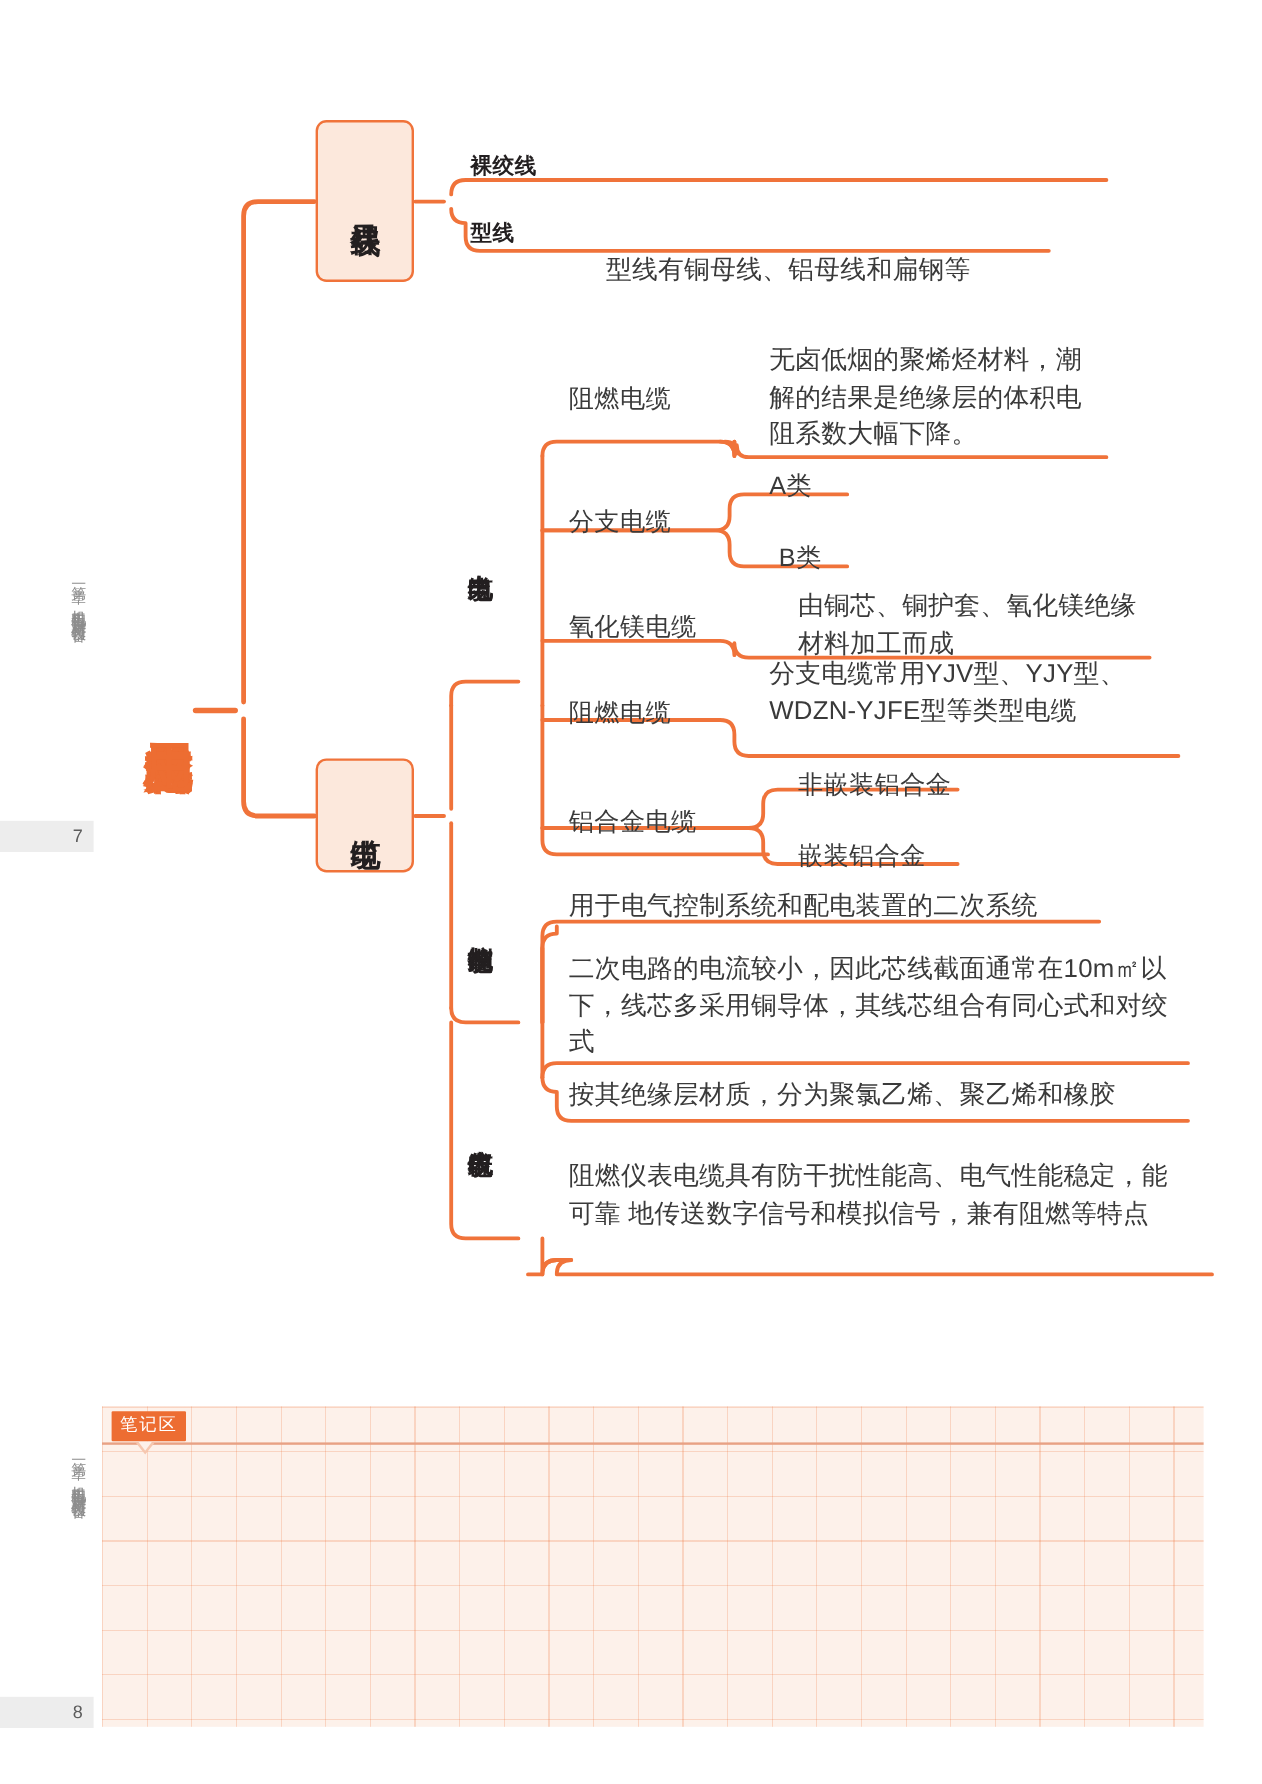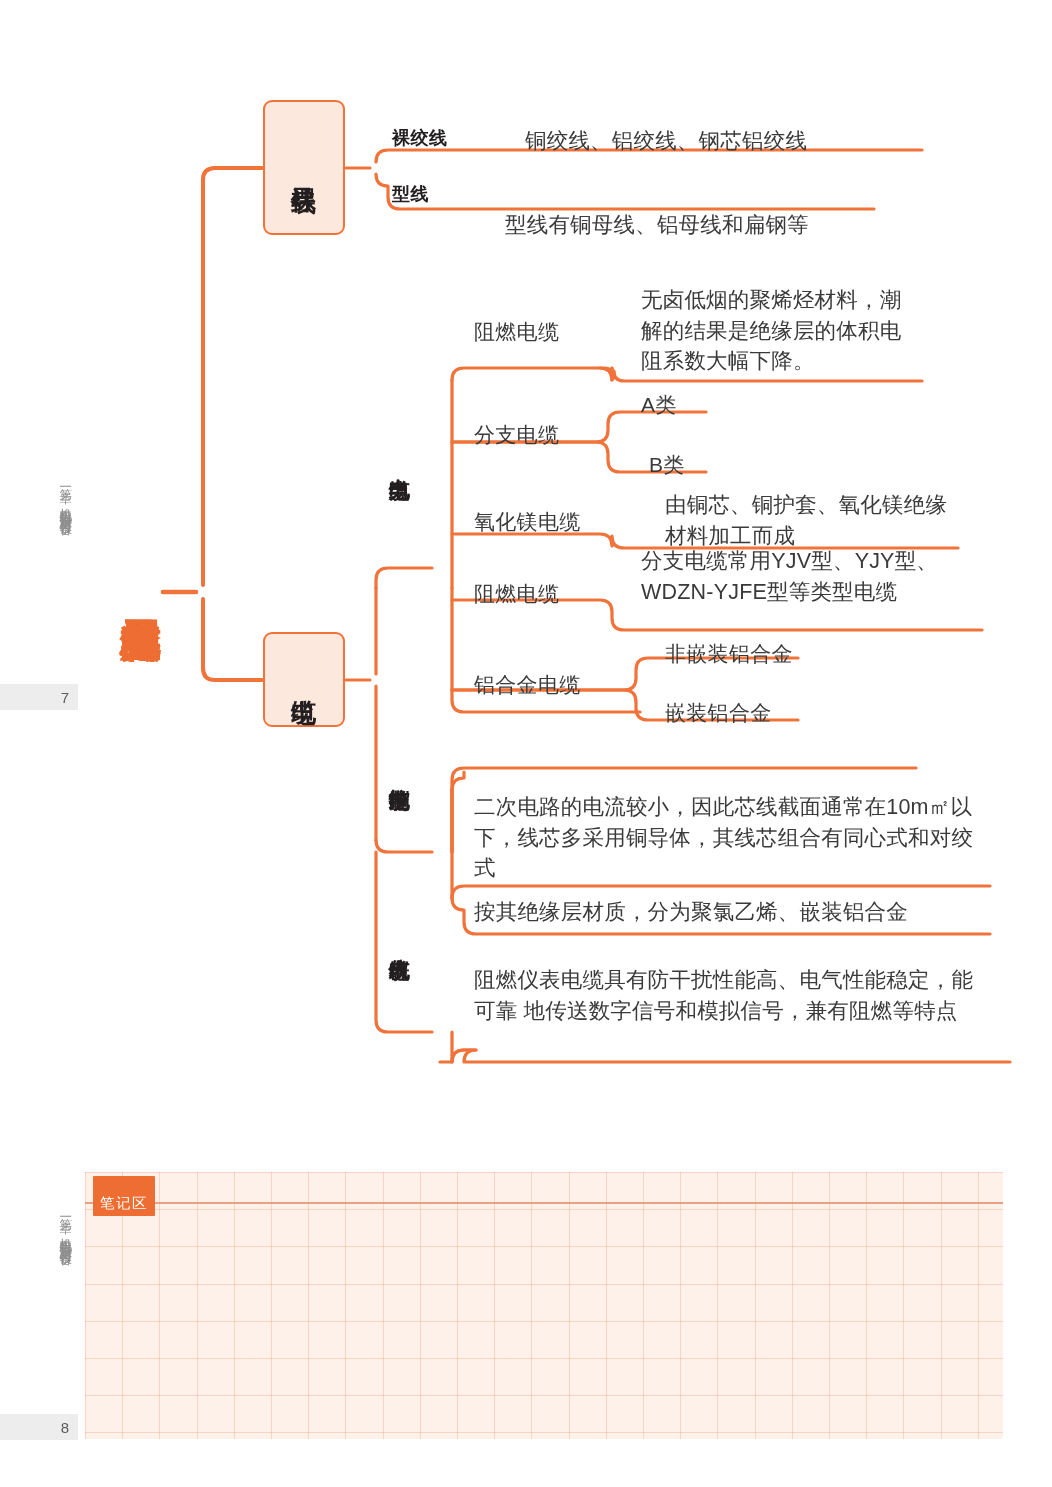--- a/index.html
+++ b/index.html
@@ -169,21 +169,21 @@
     background: #E8A184;
   }
   #notes-badge {
     position: absolute;
     left: 93px;
     top: 1176px;
     background: #ED6D32;
     color: #ffffff;
     font-size: 14.5px;
     letter-spacing: 1.5px;
-    padding: 20px 7px 4px 7px;
+    padding: 5px 7px 4px 7px;
     border-radius: 1px;
     line-height: 1.1;
   }
   #notes-badge-tail {
     position: absolute;
     left: 113px;
     top: 1202px;
     width: 0; height: 0;
     border-left: 8px solid transparent;
     border-right: 8px solid transparent;
@@ -257,21 +257,20 @@
 
   <div class="l1-box" id="box-bare">
     <span class="vtext">裸导线</span>
   </div>
 
   <div class="l1-box" id="box-cable">
     <span class="vtext">电缆</span>
   </div>
 
   <div class="l2-hlabel" style="left:392px; top:126px;">裸绞线</div>
-  <div class="leaf-text" style="left:525px; top:126px; width:430px;">铜绞线、铝绞线、钢芯铝绞线</div>
 
   <div class="l2-hlabel" style="left:392px; top:182px;">型线</div>
   <div class="leaf-text" style="left:505px; top:182px; width:430px;margin-top:28px;">型线有铜母线、铝母线和扁钢等</div>
 
   <div class="l2-vlabel" id="l2-power">电力电缆</div>
 
   <div class="node-label" style="left:474px; top:318px;">阻燃电缆</div>
   <div class="leaf-text" style="left:641px; top:285px; width:275px;">无卤低烟的聚烯烃材料，潮解的结果是绝缘层的体积电阻系数大幅下降。</div>
 
   <div class="node-label" style="left:474px; top:421px;">分支电缆</div>
@@ -283,24 +282,25 @@
 
   <div class="node-label" style="left:474px; top:580px;">阻燃电缆</div>
   <div class="leaf-text" style="left:641px; top:546px; width:340px;">分支电缆常用YJV型、YJY型、WDZN-YJFE型等类型电缆</div>
 
   <div class="node-label" style="left:474px; top:671px;">铝合金电缆</div>
   <div class="node-label" style="left:665px; top:640px;">非嵌装铝合金</div>
   <div class="node-label" style="left:665px; top:699px;">嵌装铝合金</div>
 
   <div class="l2-vlabel" id="l2-control">控制电缆</div>
 
+  <div class="leaf-text" style="left:474px; top:740px; width:470px;">用于电气控制系统和配电装置的二次系统</div>
 
   <div class="leaf-text" style="left:474px; top:792px; width:518px;">二次电路的电流较小，因此芯线截面通常在10m㎡以下，线芯多采用铜导体，其线芯组合有同心式和对绞式</div>
 
-  <div class="leaf-text" style="left:474px; top:897px; width:520px;">按其绝缘层材质，分为聚氯乙烯、嵌装铝合金</div>
+  <div class="leaf-text" style="left:474px; top:897px; width:520px;">按其绝缘层材质，分为聚氯乙烯、聚乙烯和橡胶</div>
 
   <div class="l2-vlabel" id="l2-instr">仪表电缆</div>
 
   <div class="leaf-text" style="left:474px; top:965px; width:520px;">阻燃仪表电缆具有防干扰性能高、电气性能稳定，能可靠 地传送数字信号和模拟信号，兼有阻燃等特点</div>
 
   <div class="margin-head" id="margin-head-top">第一章 机电工程常用材料与设备</div>
   <div class="page-num-bar" id="pagebar-top">7</div>
 
   <div class="margin-head" id="margin-head-bot">第一章 机电工程常用材料与设备</div>
   <div class="page-num-bar" id="pagebar-bot">8</div>

